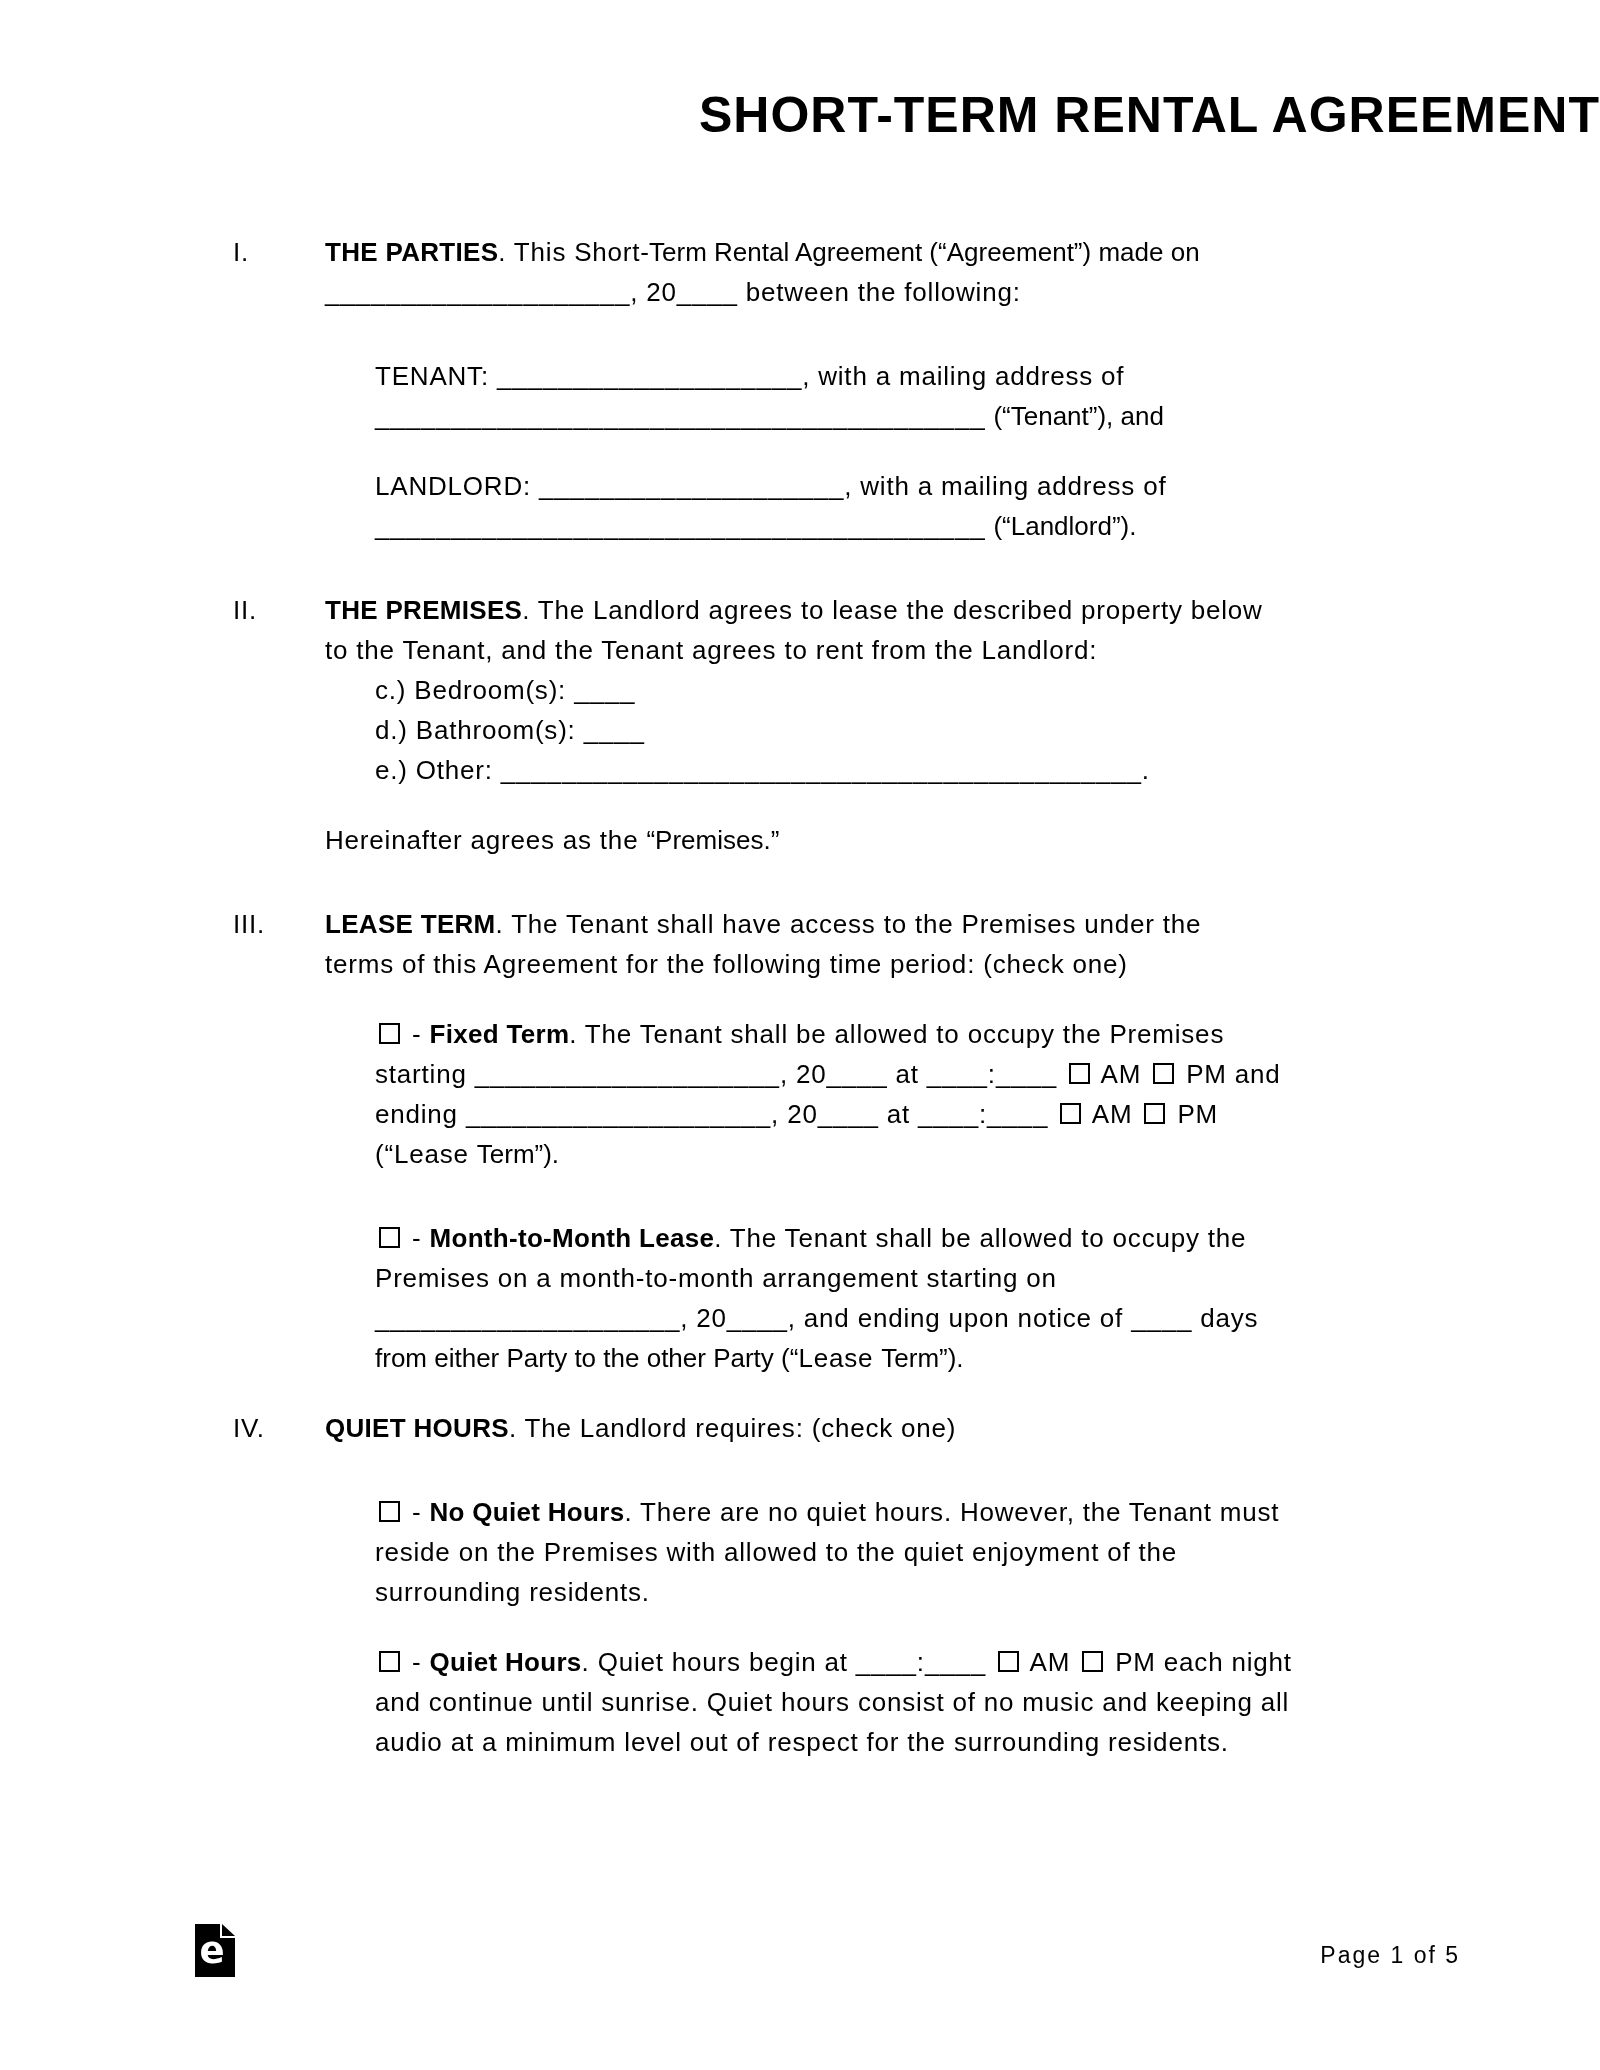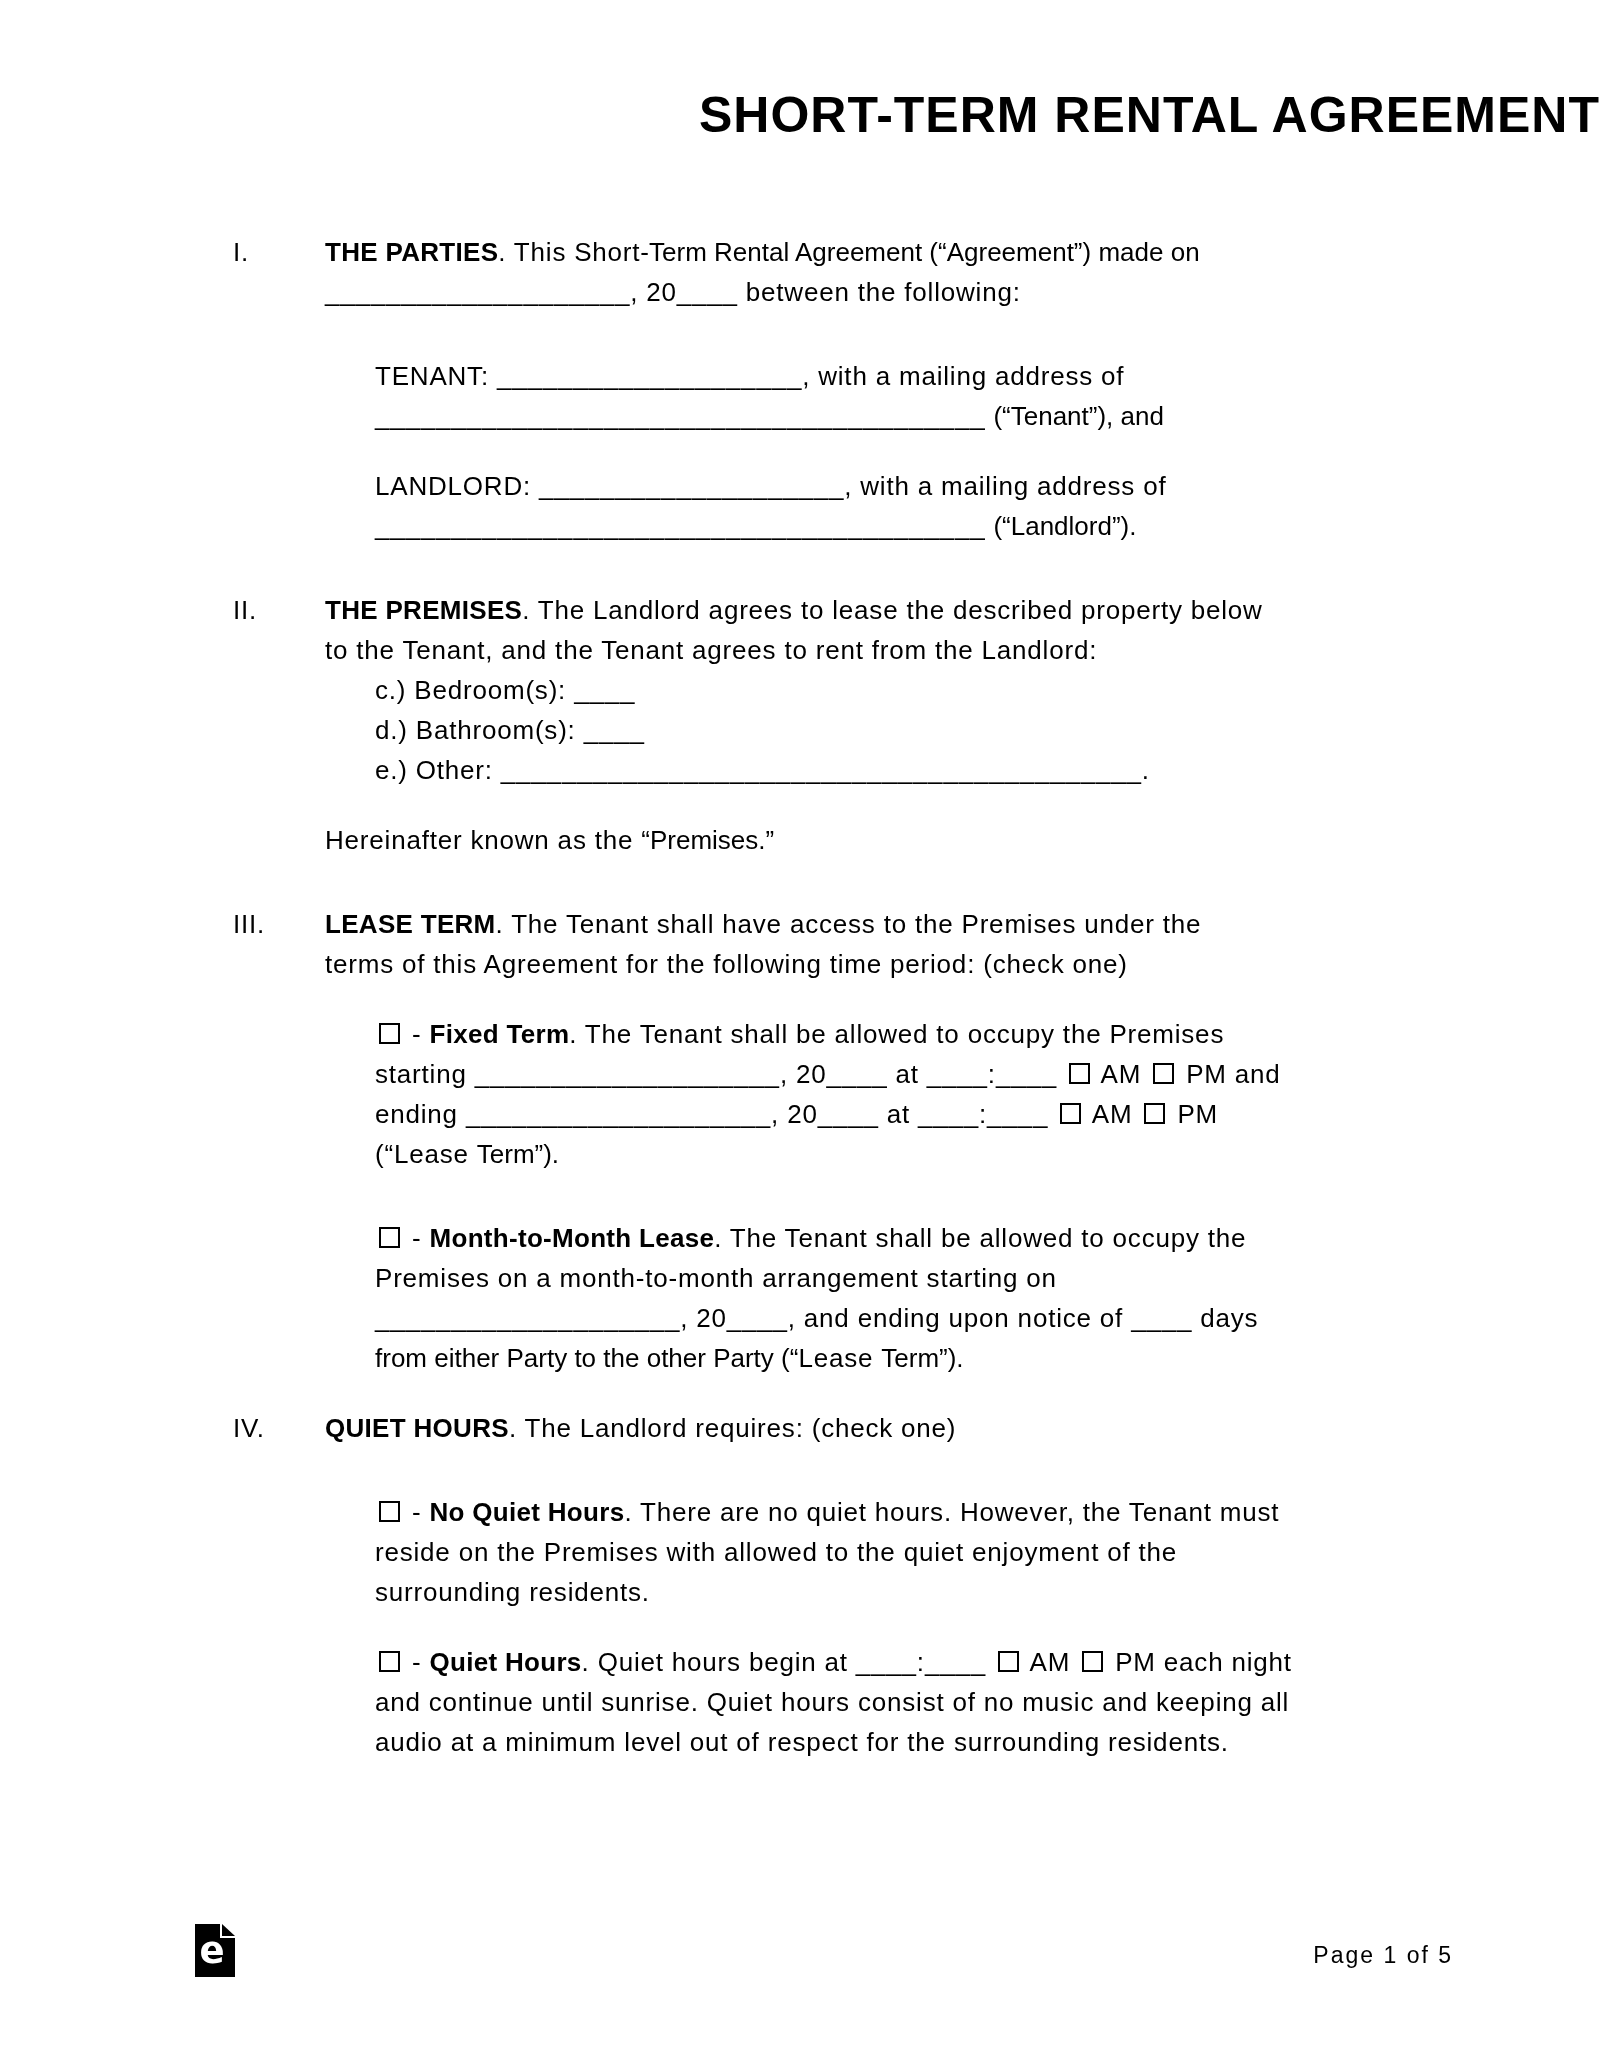--- a/index.html
+++ b/index.html
@@ -80,21 +80,21 @@
     width: 34px;
     text-align: center;
     color: #ffffff;
     font-family: "DejaVu Sans", sans-serif;
     font-weight: bold;
     font-size: 37px;
     line-height: 40px;
   }
   .page-label {
     position: absolute;
-    right: 147px;
+    right: 140px;
     top: 1942px;
     font-size: 23px;
     font-weight: 300;
     letter-spacing: 2px;
   }
 </style>
 </head>
 <body>
 
 <div class="page">
@@ -118,21 +118,21 @@
       <div class="block indent-2 list-item">
         <div class="bodytext"><span class="r-light">c.) Bedroom(s): ____</span></div>
       </div>
       <div class="block indent-2 list-item">
         <div class="bodytext"><span class="r-light">d.) Bathroom(s): ____</span></div>
       </div>
       <div class="block indent-2 list-item">
         <div class="bodytext"><span class="r-light">e.) Other: __________________________________________.</span></div>
       </div>
       <div class="block indent-1 gap-sm">
-        <div class="bodytext"><span class="r-light">Hereinafter known as the </span><span class="r-arial">“Premises.”</span></div>
+        <div class="bodytext"><span class="r-light">Hereinafter agrees as the </span><span class="r-arial">“Premises.”</span></div>
       </div>
       <div class="block with-numeral">
         <span class="numeral r-light">III.</span>
         <div class="bodytext"><span class="r-bold">LEASE TERM</span><span class="r-light">. The Tenant shall have access to the Premises under the</span><br><span class="r-light">terms of this Agreement for the following time period: (check one)</span></div>
       </div>
       <div class="block indent-2 gap-sm">
         <div class="bodytext"><span class="checkbox"></span><span class="r-light"> - </span><span class="r-bold">Fixed Term</span><span class="r-light">. The Tenant shall be allowed to occupy the Premises</span><br><span class="r-light">starting ____________________, 20____ at ____:____ </span><span class="checkbox"></span><span class="r-light"> AM </span><span class="checkbox"></span><span class="r-light"> PM and</span><br><span class="r-light">ending ____________________, 20____ at ____:____ </span><span class="checkbox"></span><span class="r-light"> AM </span><span class="checkbox"></span><span class="r-light"> PM</span><br><span class="r-light">(“Lease </span><span class="r-arial">Term”).</span></div>
       </div>
       <div class="block indent-2">
         <div class="bodytext"><span class="checkbox"></span><span class="r-light"> - </span><span class="r-bold">Month-to-Month Lease</span><span class="r-light">. The Tenant shall be allowed to occupy the</span><br><span class="r-light">Premises on a month-to-month arrangement starting on</span><br><span class="r-light">____________________, 20____, and ending upon notice of ____ days</span><br><span class="r-arial">from either Party to the other Party (“</span><span class="r-light">Lease </span><span class="r-arial">Term”).</span></div>

